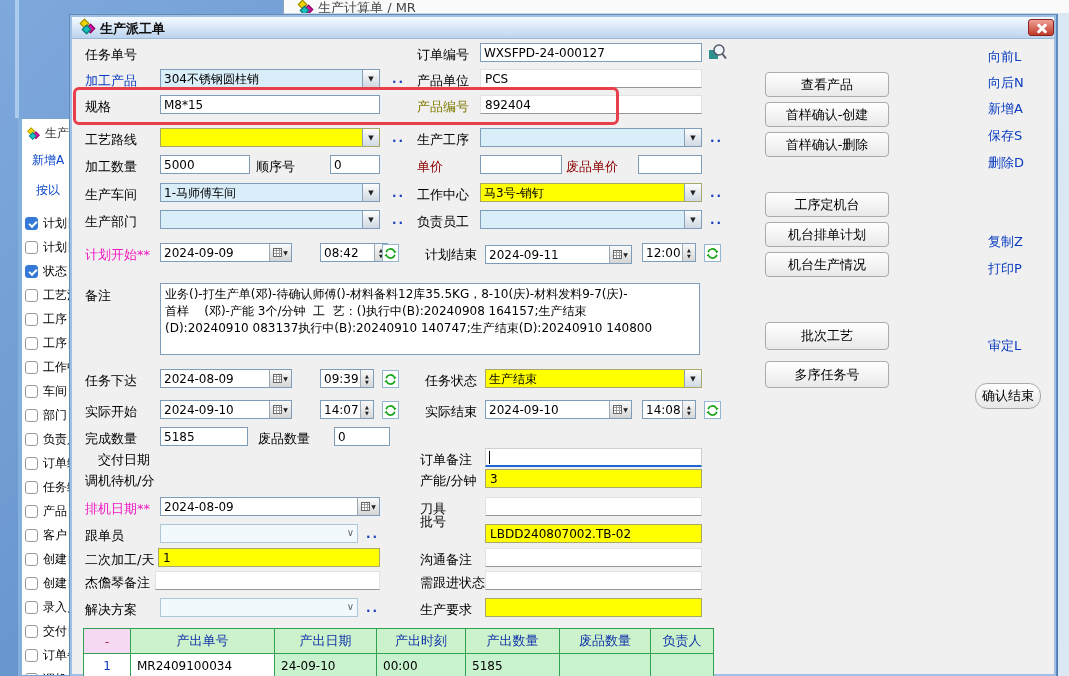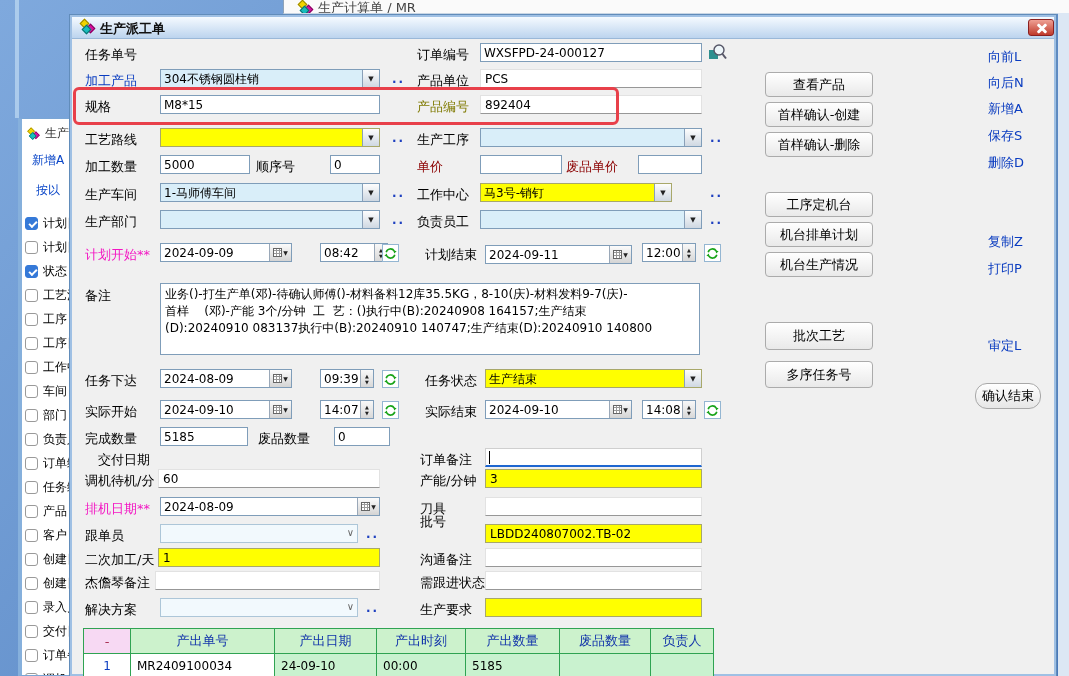--- a/index.html
+++ b/index.html
@@ -48,21 +48,21 @@
 .calbtn{position:absolute;right:0;top:0;bottom:0;width:22px;background:linear-gradient(#fbfbfb,#d4d4d4);border-left:1px solid #9aa8b8;display:flex;align-items:center;justify-content:center;gap:1px;cursor:pointer}
 .calgrid{width:9px;height:9px;border:1px solid #666;background-color:#fff;background-image:repeating-linear-gradient(0deg,transparent 0 2px,#999 2px 3px),repeating-linear-gradient(90deg,transparent 0 2px,#999 2px 3px)}
 .calarr{font-size:6px;color:#222}
 .timef{padding-right:16px}
 .spin{position:absolute;right:0;top:0;bottom:0;width:13px;border-left:1px solid #9aa8b8;background:linear-gradient(#f8f8f8,#d8d8d8);display:flex;flex-direction:column;align-items:center;justify-content:center;cursor:pointer}
 .spin span{font-size:5px;line-height:6px;color:#222}
 .refresh{position:absolute;width:17px;height:18px;background:#fff;border:1px solid #94b6d2;display:flex;align-items:center;justify-content:center;cursor:pointer}
 .ta{position:absolute;background:#fff;border:1px solid #7f9db9;font-size:12px;line-height:17px;padding:2px 4px;color:#000;white-space:pre-wrap;overflow:hidden}
 .redbox{position:absolute;border:3px solid #e8404a;border-radius:6px;pointer-events:none}
 
-.btn{position:absolute;left:765px;width:108px;background:linear-gradient(#ffffff,#e9e9e9);border:1px solid #ababab;border-radius:4px;font-size:13px;color:#000;display:flex;align-items:center;justify-content:center;cursor:pointer}
+.btn{position:absolute;left:765px;width:124px;background:linear-gradient(#ffffff,#e9e9e9);border:1px solid #ababab;border-radius:4px;font-size:13px;color:#000;display:flex;align-items:center;justify-content:center;cursor:pointer}
 .rlink{position:absolute;left:988px;font-size:13px;color:#0a3cc0;white-space:nowrap;cursor:pointer}
 .cbtn{position:absolute;left:975px;top:383px;width:66px;height:26px;background:linear-gradient(#ffffff,#e6e6e6);border:1px solid #a8a8a8;border-radius:12px;font-size:13px;display:flex;align-items:center;justify-content:center;cursor:pointer}
 
 .tbl{position:absolute;left:83px;top:628px;display:grid;grid-template-columns:46px 143px 101px 88px 93px 90px 62px;grid-auto-rows:24px;gap:1px;background:#2fa352;border:1px solid #2fa352}
 .tbl .hc{background:#ccf2cc;color:#1133aa;font-size:13px;display:flex;align-items:center;justify-content:center;white-space:nowrap;overflow:hidden}
 .tbl .hc.pink{background:#f7d9f3;color:#aa3355}
 .tbl .dc{background:#c9f2cf;font-size:12px;color:#000;display:flex;align-items:center;padding-left:6px;white-space:nowrap;overflow:hidden}
 .tbl .dc.white{background:#fff}
 .tbl .dc.idx{justify-content:center;padding-left:0;color:#0a3cc0}
 .sicon{position:absolute;cursor:pointer}
@@ -222,21 +222,21 @@
   <div class="fld" style="left:330px;top:155px;width:50px">0</div>
   <div class="lbl red" style="left:417px;top:158px">单价</div>
   <div class="fld" style="left:480px;top:155px;width:82px"></div>
   <div class="lbl red" style="left:566px;top:158px">废品单价</div>
   <div class="fld" style="left:638px;top:155px;width:64px"></div>
 
   <div class="lbl" style="left:85px;top:186px">生产车间</div>
   <div class="fld combo cblue" style="left:160px;top:183px;width:220px"><span>1-马师傅车间</span><span class="arrow">▼</span></div>
   <div class="browse" style="left:392px;top:186px">..</div>
   <div class="lbl" style="left:417px;top:186px">工作中心</div>
-  <div class="fld combo yellowbg" style="left:480px;top:183px;width:192px"><span>马3号-销钉</span><span class="arrow">▼</span></div>
+  <div class="fld combo yellowbg" style="left:480px;top:183px;width:222px"><span>马3号-销钉</span><span class="arrow">▼</span></div>
   <div class="browse" style="left:710px;top:186px">..</div>
 
   <div class="lbl" style="left:85px;top:213px">生产部门</div>
   <div class="fld combo cblue" style="left:160px;top:210px;width:220px"><span></span><span class="arrow">▼</span></div>
   <div class="browse" style="left:392px;top:213px">..</div>
   <div class="lbl" style="left:417px;top:213px">负责员工</div>
   <div class="fld combo cblue" style="left:480px;top:210px;width:222px"><span></span><span class="arrow">▼</span></div>
   <div class="browse" style="left:710px;top:213px">..</div>
 
   <div class="lbl mag" style="left:85px;top:246px">计划开始**</div>
@@ -347,21 +347,20 @@
   <div class="lbl" style="left:85px;top:430px">完成数量</div>
   <div class="fld" style="left:160px;top:427px;width:88px">5185</div>
   <div class="lbl" style="left:258px;top:430px">废品数量</div>
   <div class="fld" style="left:334px;top:427px;width:56px">0</div>
 
   <div class="lbl" style="left:98px;top:451px">交付日期</div>
   <div class="lbl" style="left:420px;top:451px">订单备注</div>
   <div class="focusf" style="left:485px;top:448px;width:217px"><span class="cursor"></span><span></span></div>
 
   <div class="lbl" style="left:85px;top:472px">调机待机/分</div>
-  <div class="flat" style="left:158px;top:469px;width:222px">60</div>
   <div class="lbl" style="left:420px;top:472px">产能/分钟</div>
   <div class="flat yellowbg" style="left:485px;top:469px;width:217px">3</div>
 
   <div class="lbl mag" style="left:85px;top:500px">排机日期**</div>
   <div class="fld datef" style="left:160px;top:497px;width:220px"><span>2024-08-09</span><span class="calbtn">
         <span class="calgrid"></span>
         <span class="calarr">▼</span>
       </span></div>
   <div class="lbl" style="left:420px;top:500px">刀具</div>
   <div class="flat" style="left:485px;top:497px;width:217px"></div>

